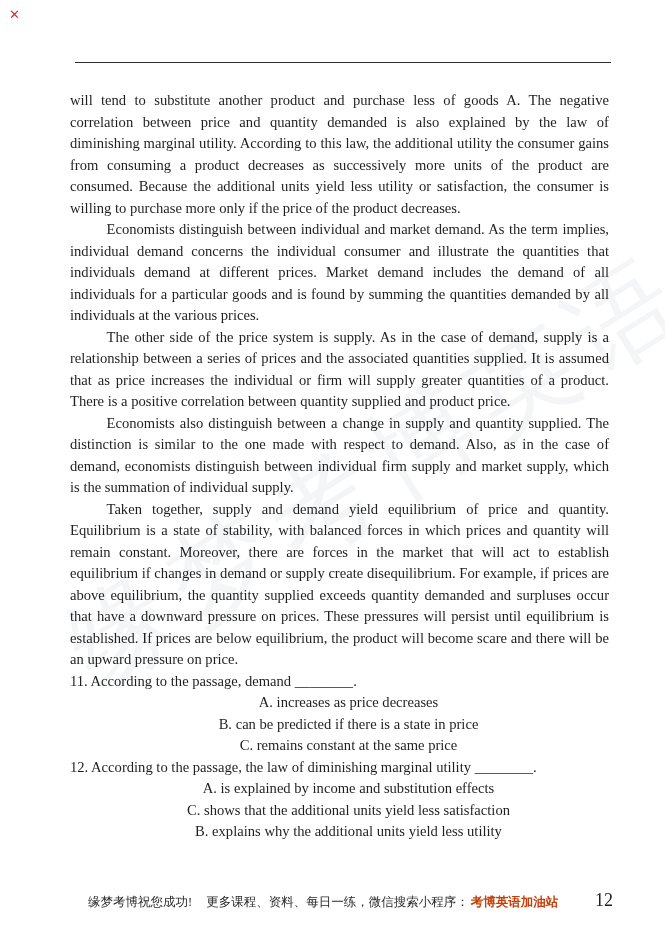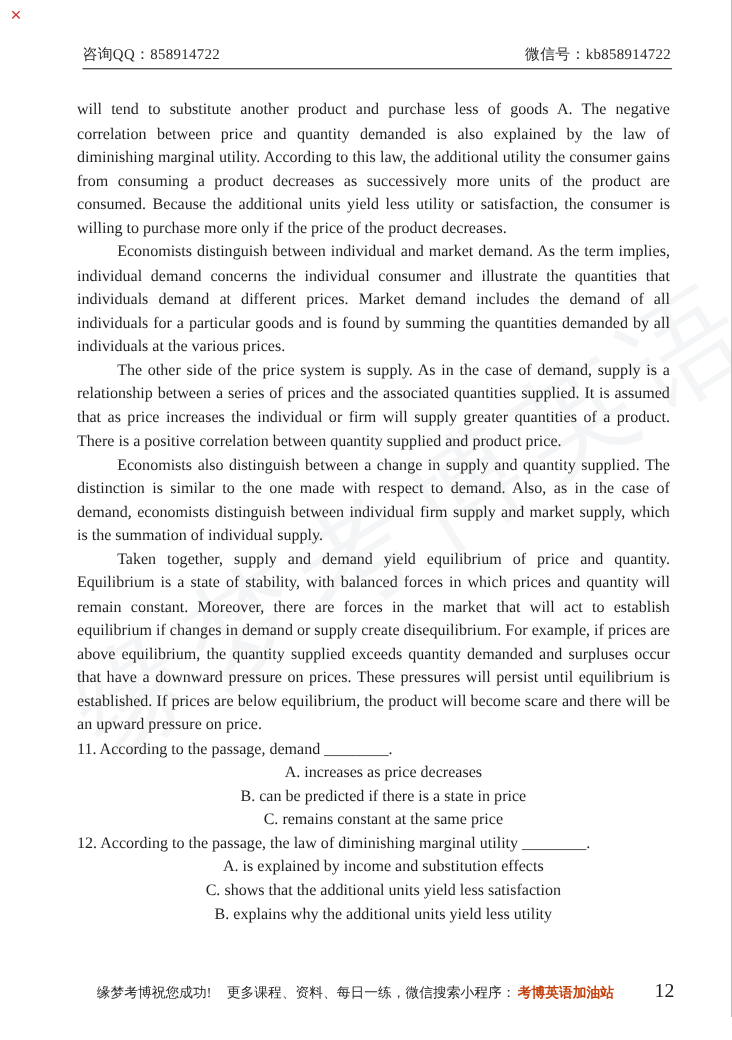--- a/index.html
+++ b/index.html
@@ -101,24 +101,20 @@
     font-size: 18px;
   }
 </style>
 </head>
 <body>
 
 <div class="page">
 
   <span class="marker">✕</span>
 
-  <div class="header">
-    <span>咨询QQ：858914722</span>
-    <span>微信号：kb858914722</span>
-  </div>
   <div class="header-rule"></div>
 
   <div class="watermark">缘梦考博英语</div>
 
   <div class="content">
     <p class="body-par no-indent">will tend to substitute another product and purchase less of goods A. The negative correlation between price and quantity demanded is also explained by the law of diminishing marginal utility. According to this law, the additional utility the consumer gains from consuming a product decreases as successively more units of the product are consumed. Because the additional units yield less utility or satisfaction, the consumer is willing to purchase more only if the price of the product decreases.</p>
     <p class="body-par">Economists distinguish between individual and market demand. As the term implies, individual demand concerns the individual consumer and illustrate the quantities that individuals demand at different prices. Market demand includes the demand of all individuals for a particular goods and is found by summing the quantities demanded by all individuals at the various prices.</p>
     <p class="body-par">The other side of the price system is supply. As in the case of demand, supply is a relationship between a series of prices and the associated quantities supplied. It is assumed that as price increases the individual or firm will supply greater quantities of a product. There is a positive correlation between quantity supplied and product price.</p>
     <p class="body-par">Economists also distinguish between a change in supply and quantity supplied. The distinction is similar to the one made with respect to demand. Also, as in the case of demand, economists distinguish between individual firm supply and market supply, which is the summation of individual supply.</p>
     <p class="body-par">Taken together, supply and demand yield equilibrium of price and quantity. Equilibrium is a state of stability, with balanced forces in which prices and quantity will remain constant. Moreover, there are forces in the market that will act to establish equilibrium if changes in demand or supply create disequilibrium. For example, if prices are above equilibrium, the quantity supplied exceeds quantity demanded and surpluses occur that have a downward pressure on prices. These pressures will persist until equilibrium is established. If prices are below equilibrium, the product will become scare and there will be an upward pressure on price.</p>

